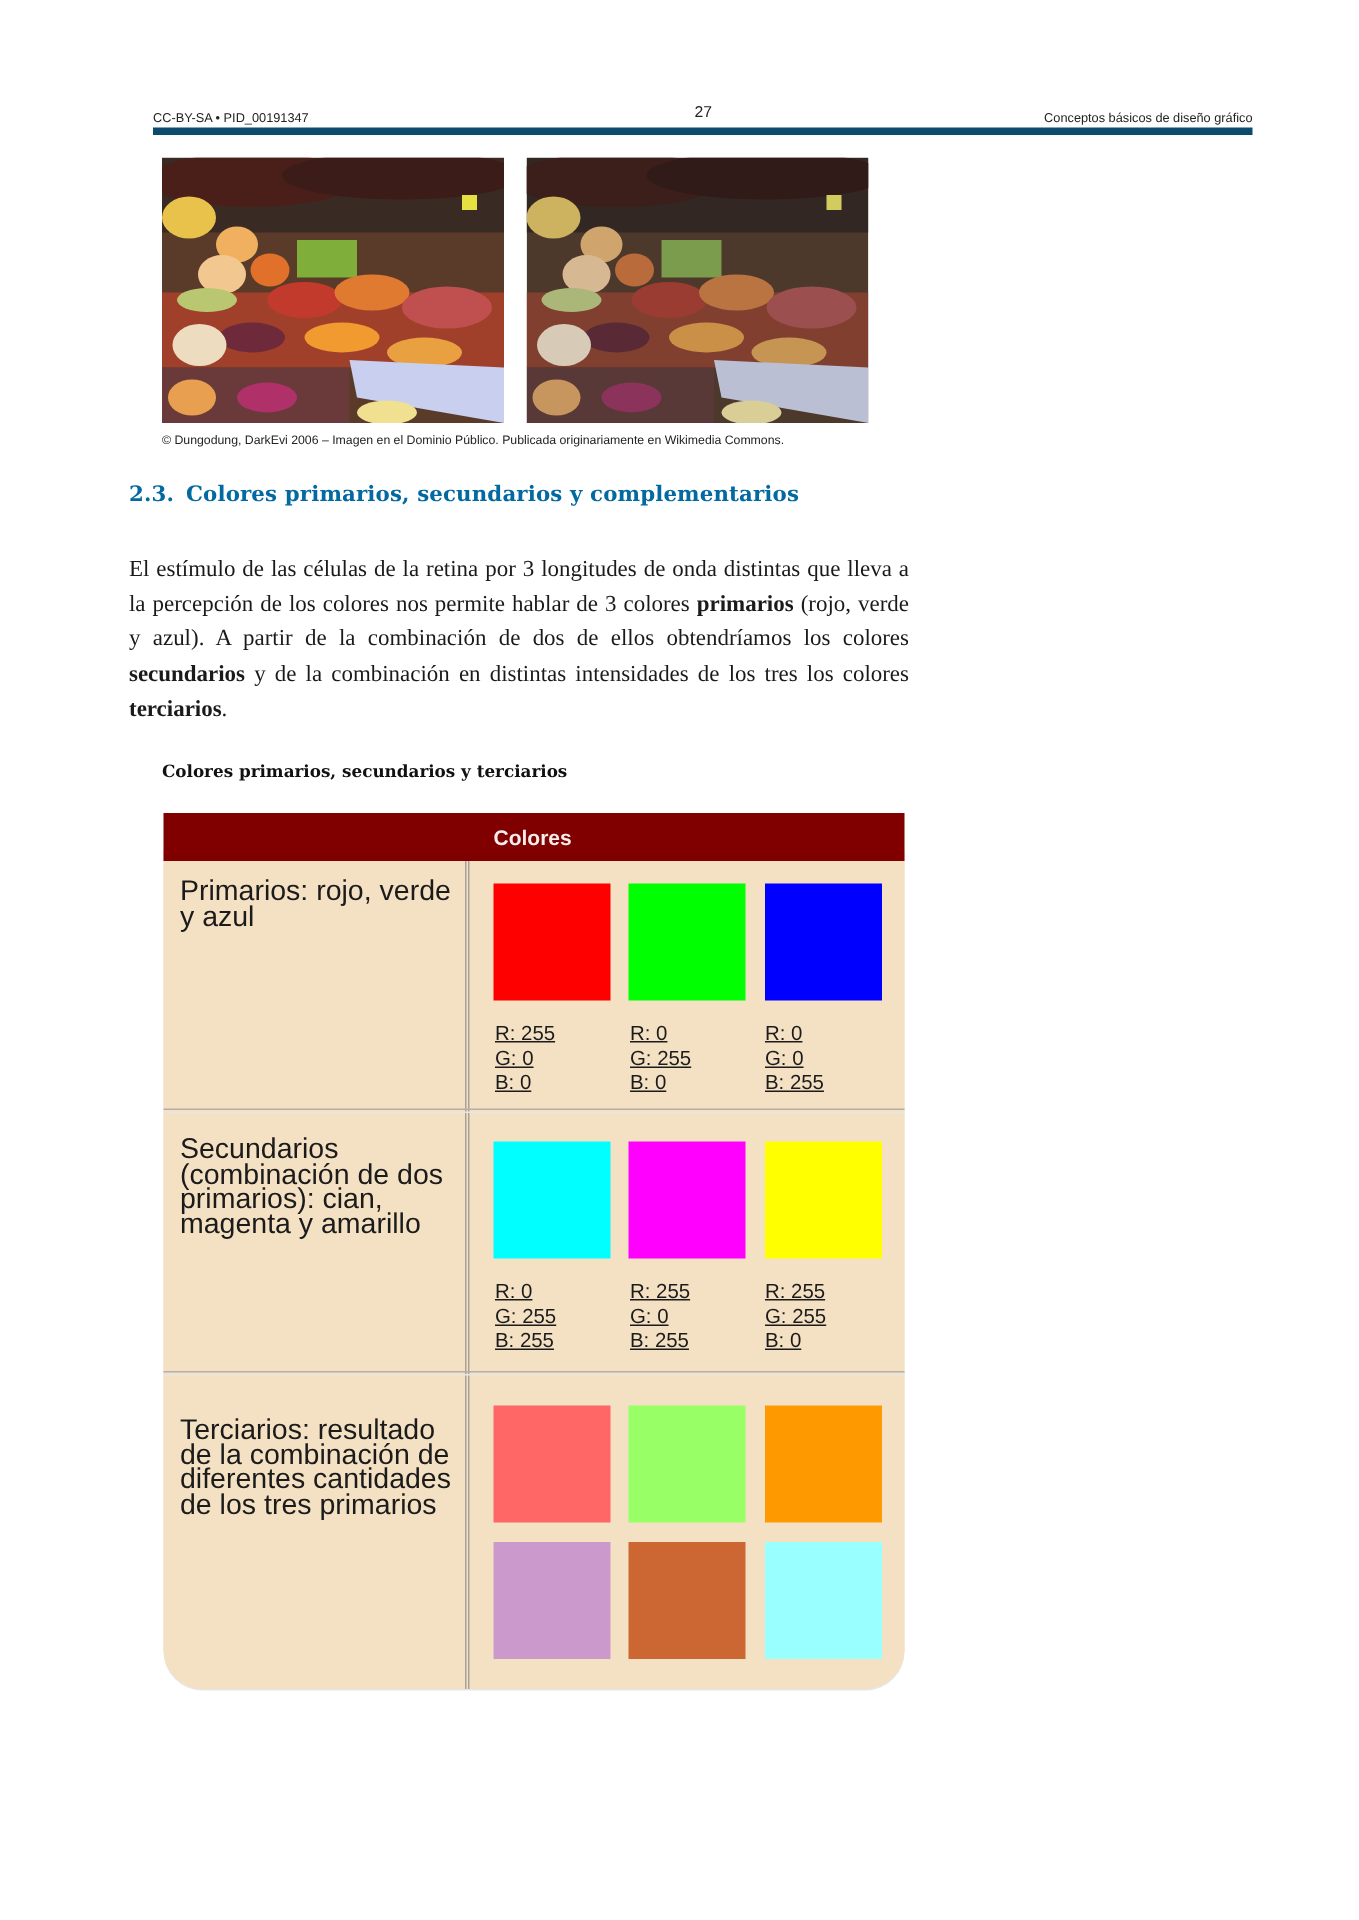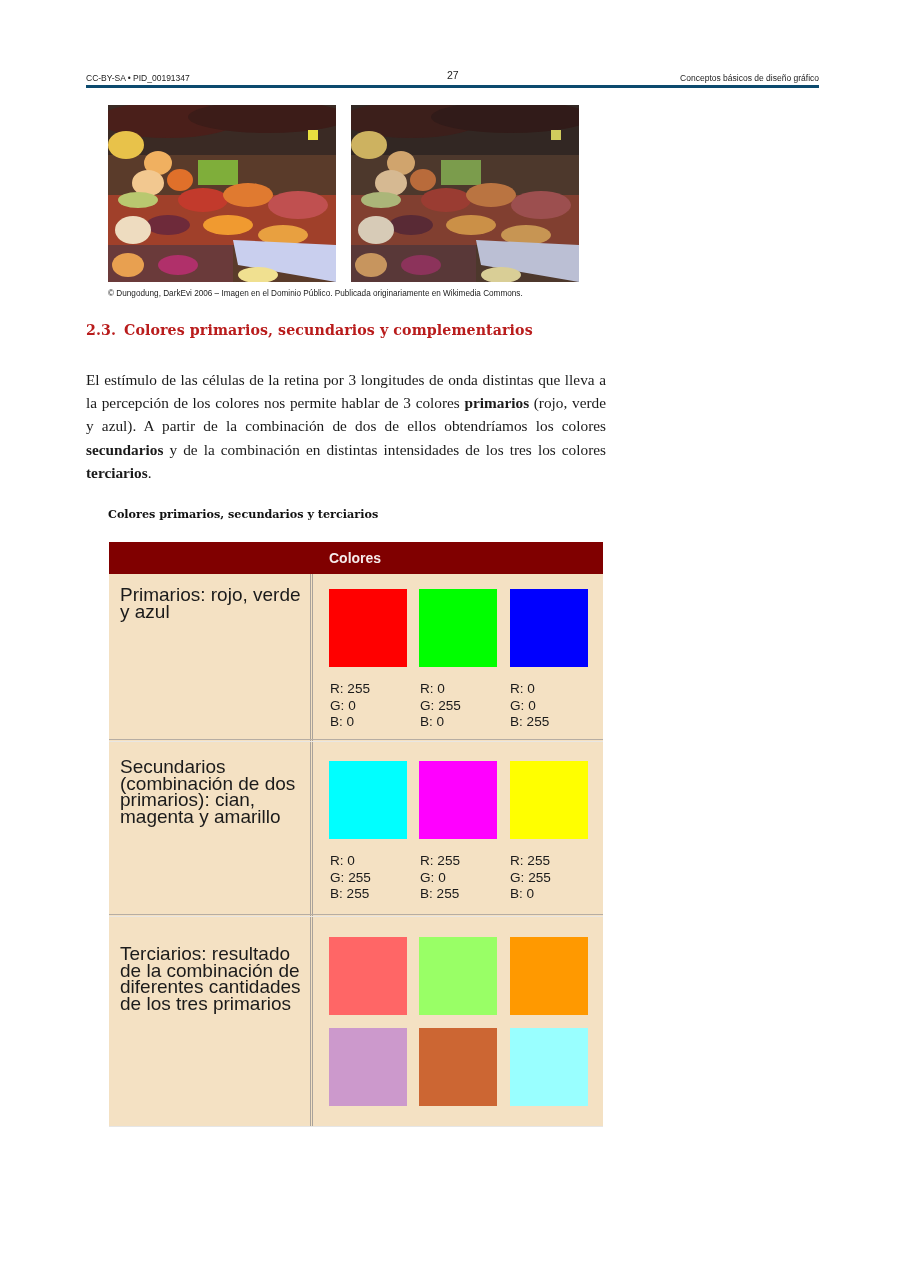--- a/index.html
+++ b/index.html
@@ -9,25 +9,25 @@
     }
     body {
       width: 906px;
       height: 1280px;
       position: relative;
       overflow: hidden;
       color: #111;
     }
     .running-header {
       position: absolute;
-      left: 86px;
+      left: 102px;
       top: 68px;
       width: 733px;
       height: 17px;
-      border-bottom: 3px solid #0c4a6e;
+      border-bottom: 5px solid #0c4a6e;
       font-family: "Liberation Sans", sans-serif;
       font-size: 8.5px;
       color: #222;
     }
     .running-header .left { position: absolute; left: 0; top: 5px; }
     .running-header .center { position: absolute; left: 361px; top: 1px; font-size: 10.5px; }
     .running-header .right { position: absolute; right: 0; top: 5px; }
 
     .figure-row {
       position: absolute;
@@ -57,21 +57,21 @@
       white-space: nowrap;
     }
 
     .section-title {
       position: absolute;
       left: 86px;
       top: 322px;
       font-family: "DejaVu Serif", serif;
       font-weight: bold;
       font-size: 14.2px;
-      color: #b91c1c;
+      color: #0369a1;
       white-space: nowrap;
       letter-spacing: 0.1px;
     }
     .section-title .num { display: inline-block; width: 38px; }
 
     .body-para {
       position: absolute;
       left: 86px;
       top: 368px;
       width: 520px;
@@ -95,20 +95,21 @@
     }
 
     .color-table {
       position: absolute;
       left: 109px;
       top: 542px;
       width: 494px;
       height: 584px;
       background: #f4e1c3;
       box-shadow: 0 1px 0 #e6e6e6;
+      border-radius: 26px;
     }
     .table-header {
       position: absolute;
       left: 0;
       top: 0;
       width: 494px;
       height: 32px;
       background: #800000;
     }
     .table-header span {
@@ -151,20 +152,21 @@
       width: 78px;
       height: 78px;
     }
     .rgb {
       position: absolute;
       font-family: "Liberation Sans", sans-serif;
       font-size: 13.6px;
       line-height: 16.5px;
       color: #1b1b1b;
       white-space: pre;
+      text-decoration: underline;
     }
   </style>
 </head>
 <body>
 
 <div class="running-header">
   <span class="left">CC-BY-SA • PID_00191347</span>
   <span class="center">27</span>
   <span class="right">Conceptos básicos de diseño gráfico</span>
 </div>

